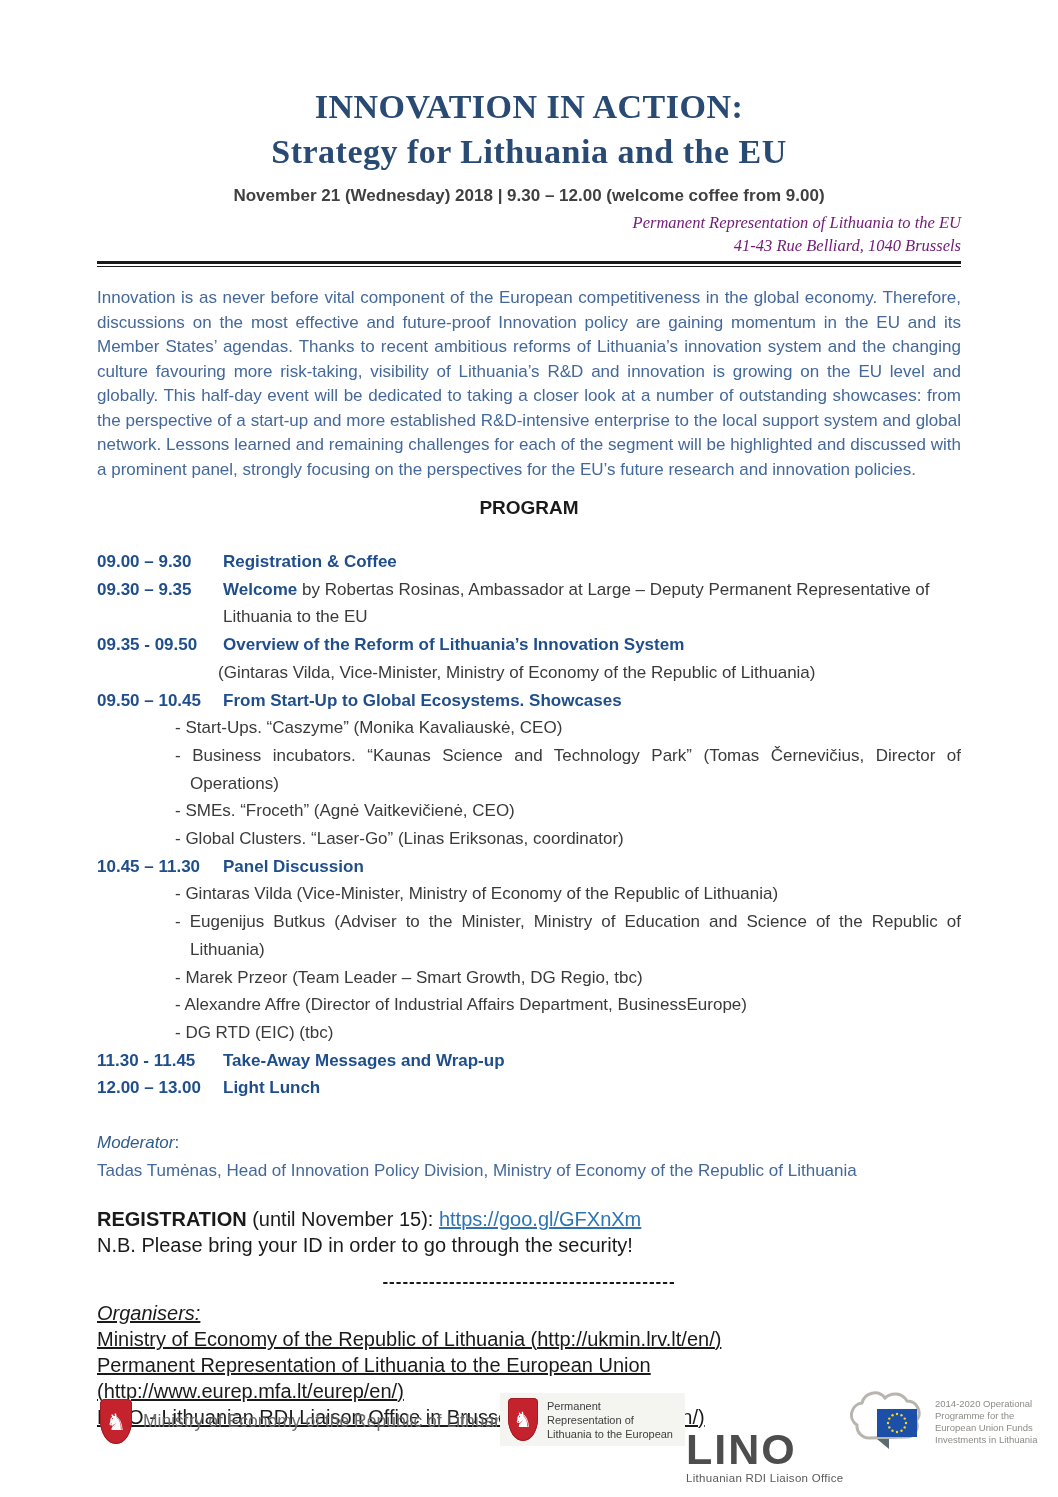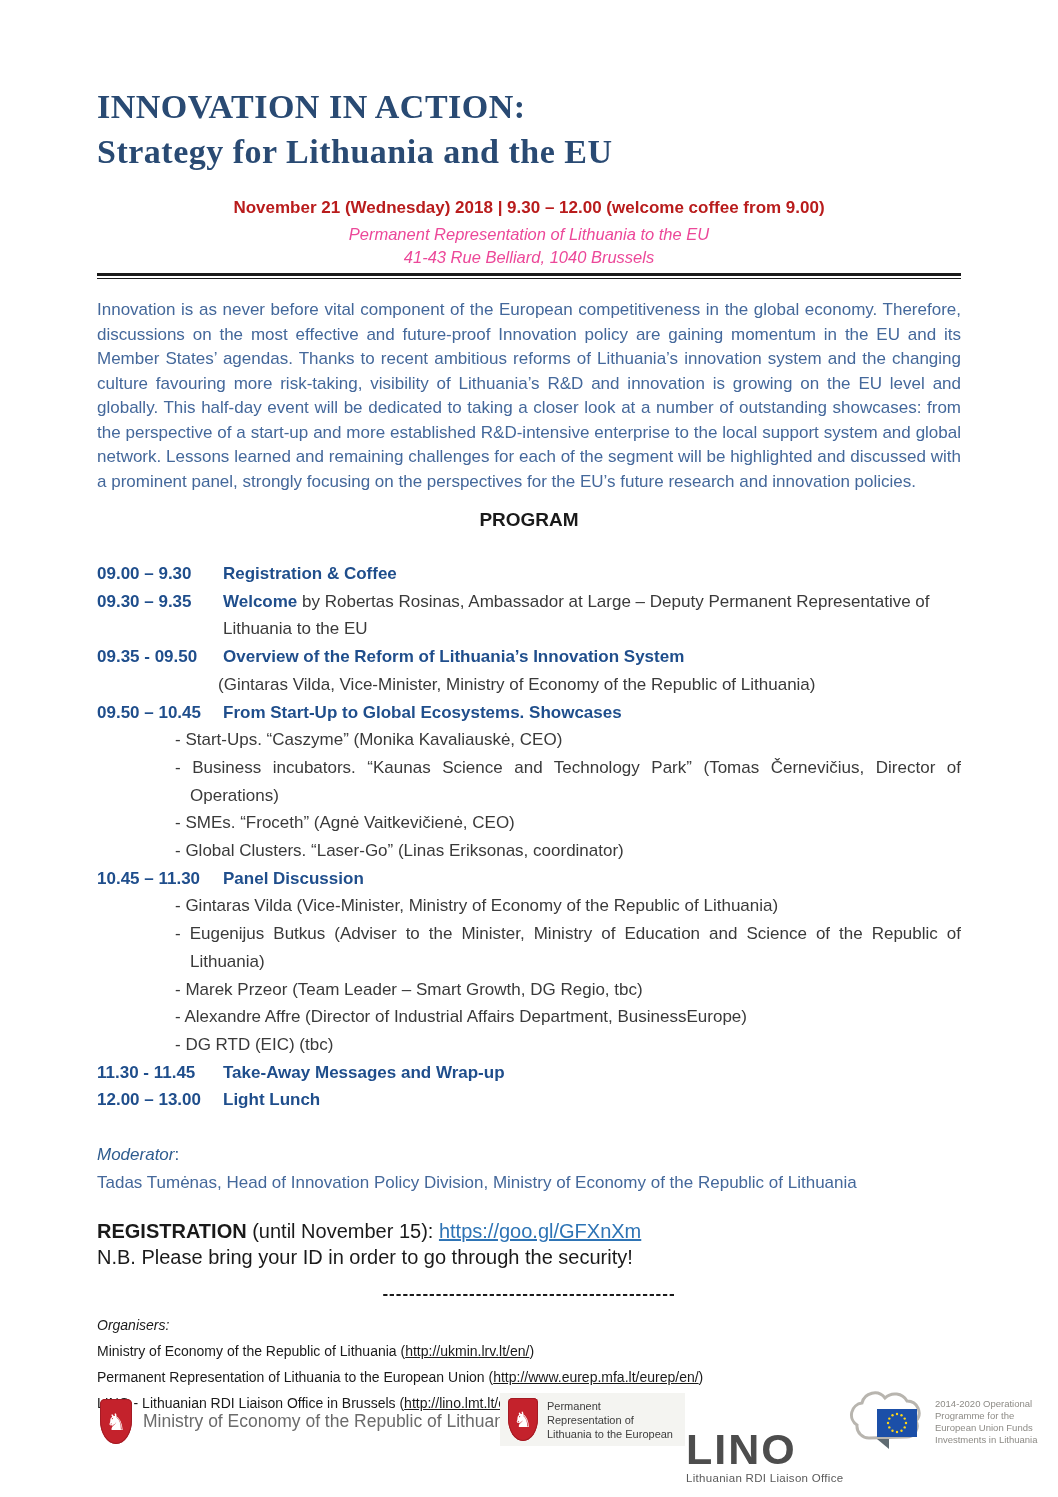--- a/index.html
+++ b/index.html
@@ -5,26 +5,26 @@
   * { margin:0; padding:0; box-sizing:border-box; }
   html,body { background:#e8e8e8; }
   .page {
     position:relative; width:1058px; height:1497px; margin:0 auto;
     background:#ffffff; overflow:hidden;
     font-family:"Liberation Sans", sans-serif; color:#3a3a3a;
   }
   .content { padding:0 97px; }
 
   .title {
-    margin-top:84px; text-align:left;
+    margin-top:84px; text-align:center;
     font-family:"Liberation Serif", serif; font-weight:700;
     font-size:34px; line-height:45px; color:#294a73; letter-spacing:0.5px;
   }
-  .dateline { margin-top:24px; text-align:center; font-weight:700; font-size:17px; color:#b91c1c; }
-  .venue { margin-top:5px; text-align:center; font-style:italic; font-size:16.5px; line-height:23px; color:#ec4899; }
+  .dateline { margin-top:12px; text-align:center; font-weight:700; font-size:17px; color:#404040; }
+  .venue { margin-top:5px; text-align:right; font-style:italic; font-size:16.5px; line-height:23px; color:#701a75;font-family:Liberation Serif, serif; }
   .rule { margin-top:4px; border-top:3px solid #1a1a1a; border-bottom:1px solid #1a1a1a; height:6px; }
 
   .intro { margin-top:19px; font-size:17px; line-height:24.5px; text-align:justify; color:#44689b; }
 
   .program-heading { margin-top:15px; text-align:center; font-size:19px; font-weight:700; color:#1a1a1a; }
 
   .program { margin-top:29px; font-size:17px; line-height:27.7px; }
   .prog-row { display:flex; }
   .prog-row .time { flex:0 0 126px; font-weight:700; color:#1f4e8c; white-space:nowrap; }
   .prog-row .pcontent { flex:1; color:#3a3a3a; }
@@ -38,21 +38,21 @@
   .moderator-colon { color:#2f5c8f; }
   .moderator-name { color:#44689b; }
 
   .registration-block { margin-top:22px; font-size:20px; line-height:26px; color:#1a1a1a; }
   .registration-block b { font-weight:700; }
   a.blue-link { color:#2e74b5; text-decoration:underline; cursor:pointer; }
   a.black-link { color:#1a1a1a; text-decoration:underline; cursor:pointer; }
 
   .separator { margin-top:14px; text-align:center; font-size:17px; font-weight:700; color:#1a1a1a; letter-spacing:1px; }
 
-  .organisers { margin-top:8px; font-size:14px; line-height:26px; color:#1a1a1a; }
+  .organisers { margin-top:8px; font-size:20px; line-height:26px; color:#1a1a1a;text-decoration:underline; }
   .organisers .org-head { font-style:italic; }
 
   .footer { position:absolute; left:0; top:1385px; width:1058px; height:80px; }
   .logo { position:absolute; display:flex; align-items:center; }
 
   .shield {
     width:32px; height:45px; background:#c4222c;
     border-radius:5px 5px 16px 16px / 5px 5px 24px 24px;
     display:flex; align-items:center; justify-content:center;
     color:#ffffff; font-family:"DejaVu Sans", sans-serif; font-size:23px;

